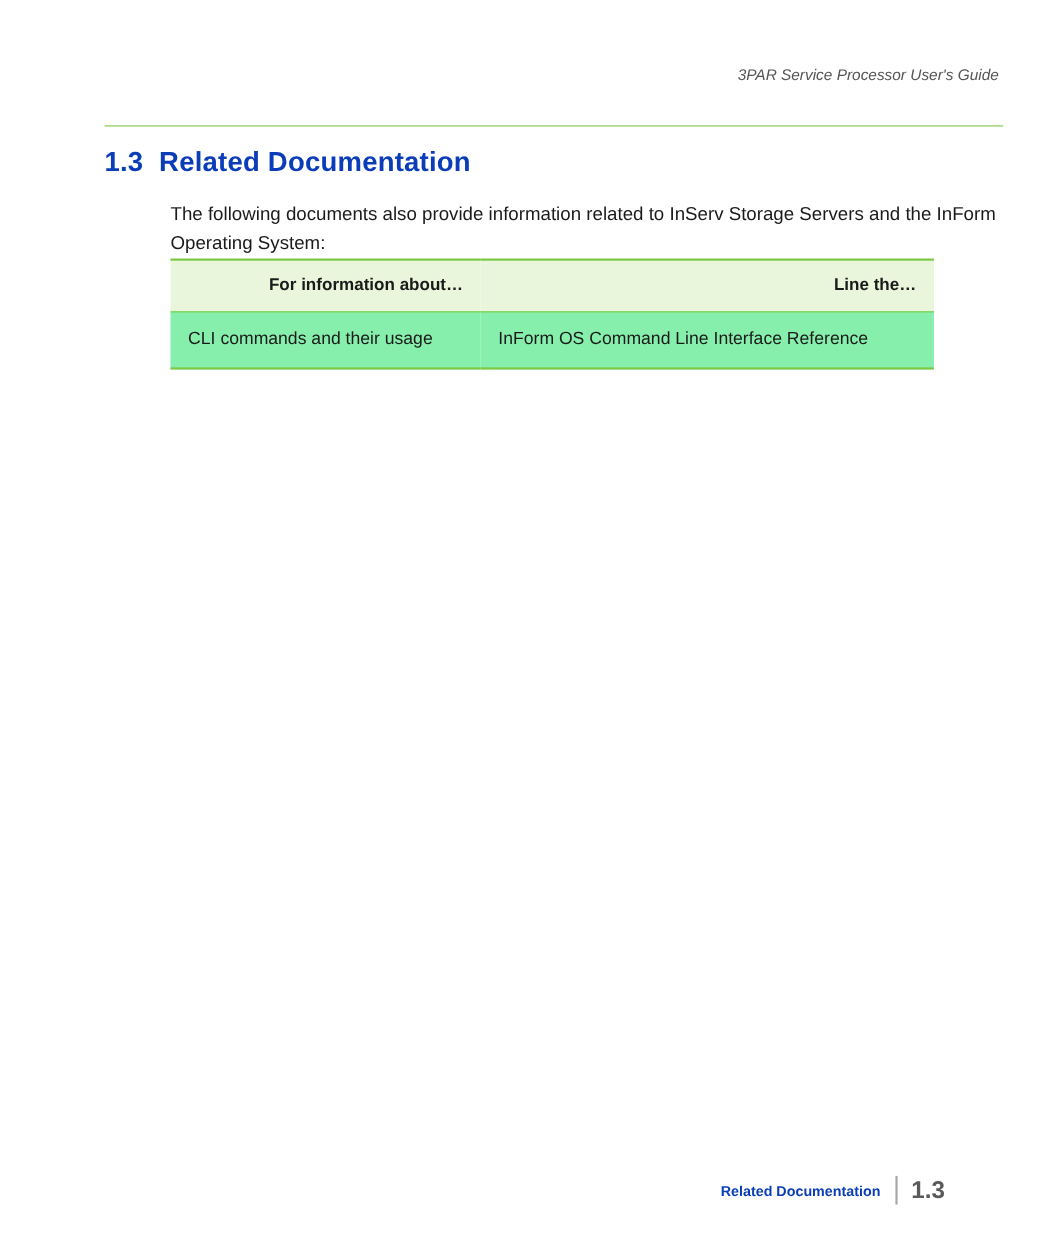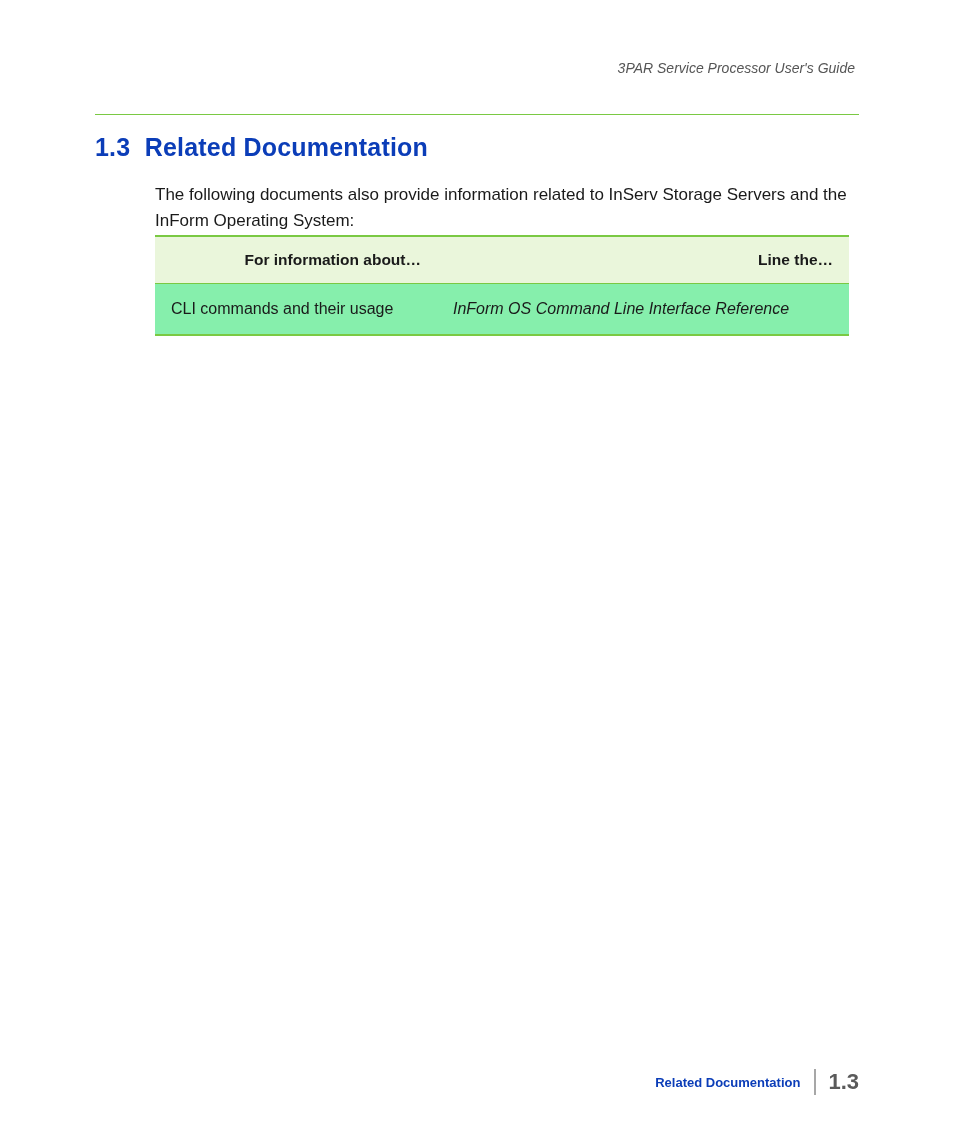--- a/index.html
+++ b/index.html
@@ -12,21 +12,21 @@
       height: 1145px;
       background: #ffffff;
       font-family: "Segoe UI", "Helvetica Neue", Arial, sans-serif;
       position: relative;
       color: #000000;
     }
     .page {
       position: relative;
       width: 100%;
       height: 100%;
-      padding: 60px 95px 60px 95px;
+      padding: 60px 42px 60px 95px;
     }
     .header-right {
       text-align: right;
       font-style: italic;
       font-size: 14px;
       color: #555555;
       margin-bottom: 38px;
       padding-right: 4px;
     }
     .rule {
@@ -70,21 +70,20 @@
       color: #1a1a1a;
     }
     .doc-table tbody td {
       background: #86efac;
       font-size: 16px;
       padding: 16px 16px;
       color: #1a1a1a;
       vertical-align: top;
     }
     .doc-table tbody td.italic {
-      font-style: italic;
       margin-top: 47px;
     }
     .footer {
       position: absolute;
       bottom: 50px;
       right: 95px;
       display: flex;
       align-items: center;
       gap: 0;
     }

